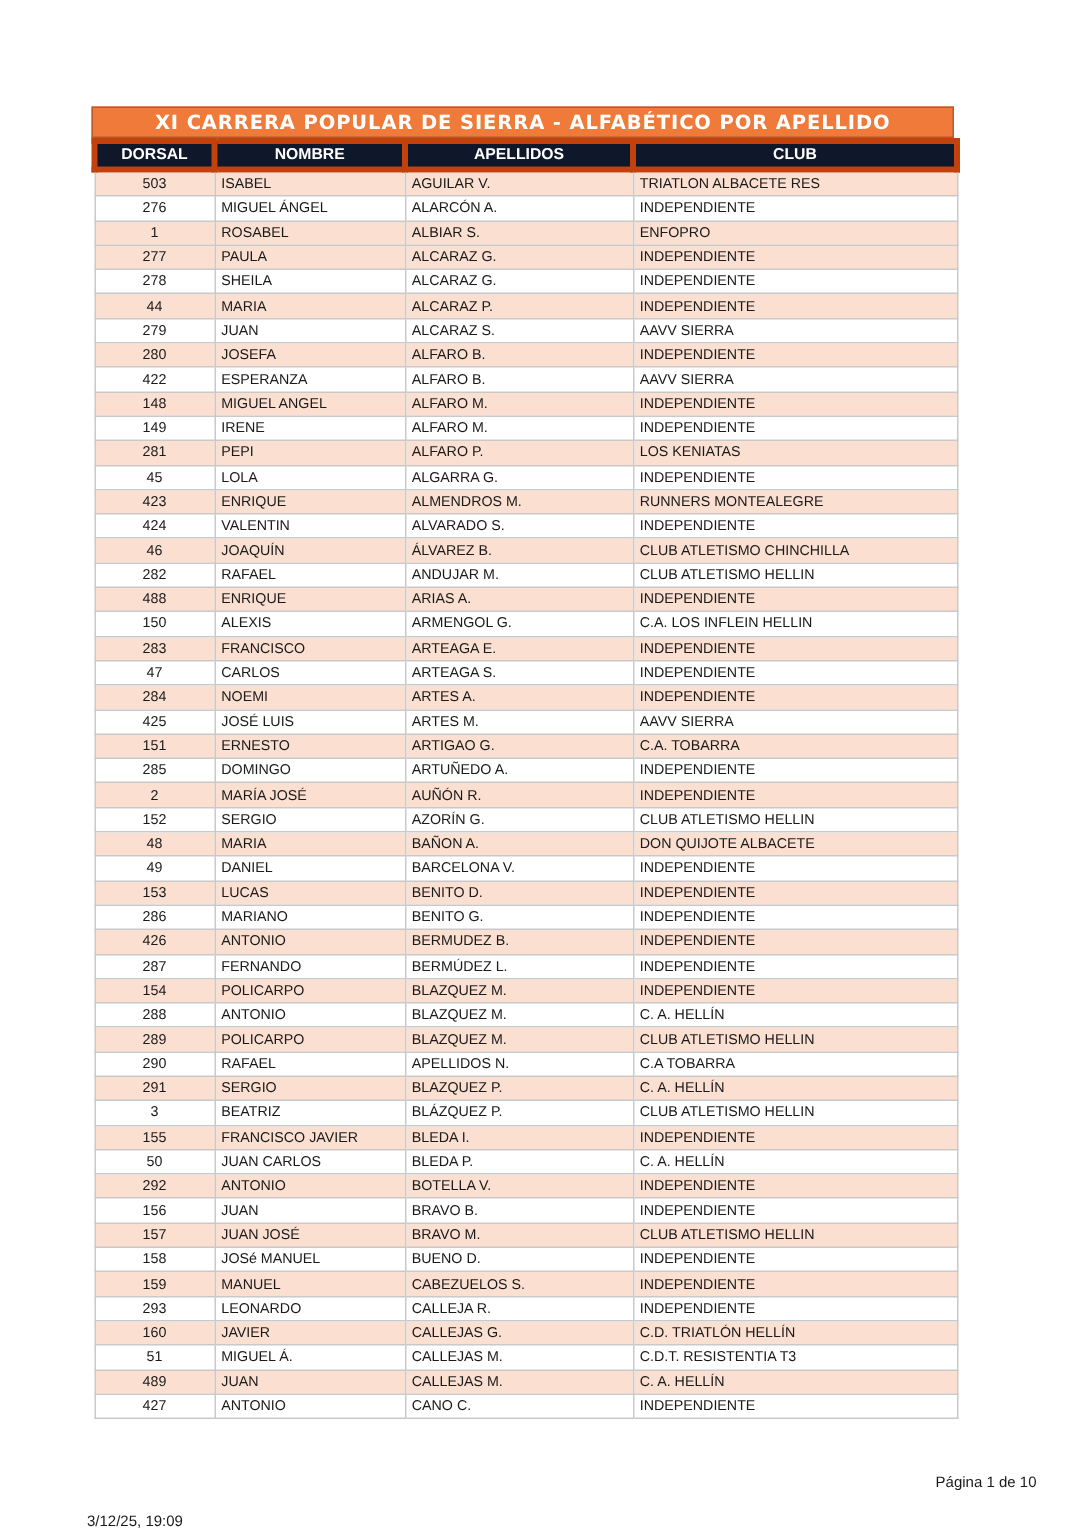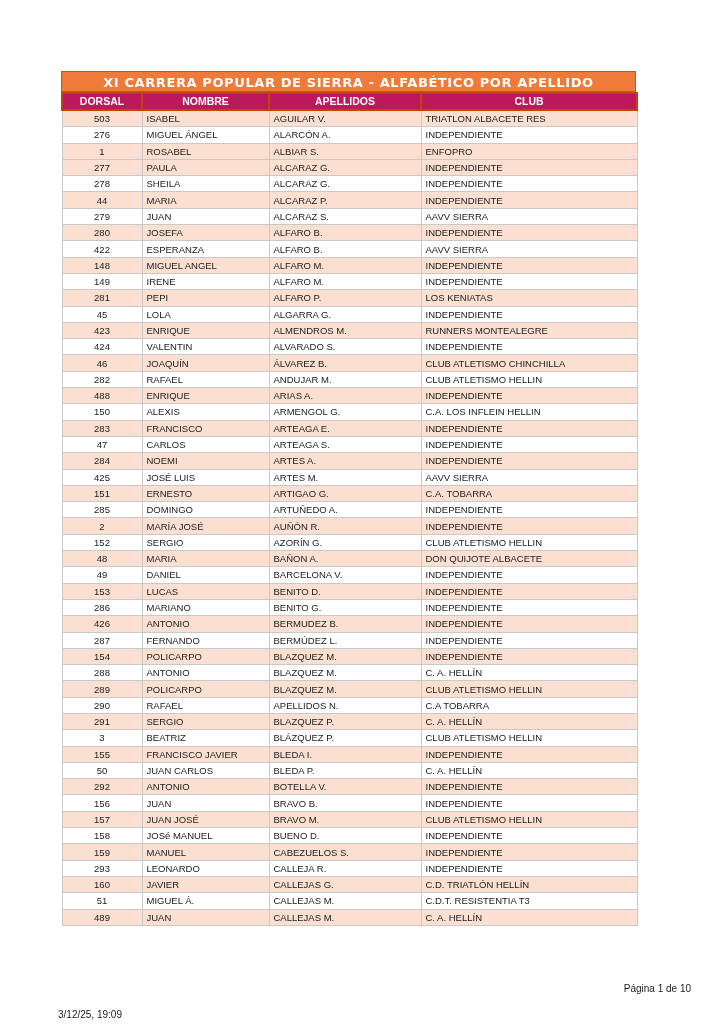--- a/index.html
+++ b/index.html
@@ -1,20 +1,20 @@
 <!DOCTYPE html>
 <html><head>
 <meta charset="utf-8">
 <style>
   html,body{margin:0;padding:0;background:#fff;}
   body{width:725px;height:1024px;position:relative;font-family:"Liberation Sans","DejaVu Sans",sans-serif;color:#1a1a1a;}
   .table-wrap{position:absolute;left:61px;top:71px;width:575px;}
   .title{height:21px;background:#ef7a3a;border:1px solid #b85a28;color:#fff;font-weight:bold;font-size:13px;text-align:center;line-height:21px;letter-spacing:0.6px;font-family:"DejaVu Sans",sans-serif;box-sizing:border-box;}
   table{border-collapse:collapse;width:575px;table-layout:fixed;}
-  th{background:#be185d;color:#fff;font-size:10.5px;font-weight:bold;height:15px;padding:0;border:2px solid #c2410c;text-align:center;line-height:15px;}
+  th{background:#0f172a;color:#fff;font-size:10.5px;font-weight:bold;height:15px;padding:0;border:4px solid #c2410c;text-align:center;line-height:15px;}
   td{font-size:9.5px;height:15.3px;padding:0 0 0 4px;border:1px solid #c9c9c9;line-height:15px;white-space:nowrap;overflow:hidden;}
   td.dorsal{text-align:center;padding:0;}
   tr.odd td{background:#fbe0d2;}
   tr.even td{background:#ffffff;}
   .footer-left{position:absolute;left:58px;top:983px;font-size:10px;margin-top:26px;}
   .footer-right{position:absolute;right:34px;top:983px;font-size:10px;}
 </style>
 </head>
 <body>
 
@@ -329,18 +329,24 @@
           <td>MIGUEL Á.</td>
           <td>CALLEJAS M.</td>
           <td>C.D.T. RESISTENTIA T3</td>
         </tr>
         <tr class="odd">
           <td class="dorsal">489</td>
           <td>JUAN</td>
           <td>CALLEJAS M.</td>
           <td>C. A. HELLÍN</td>
         </tr>
+        <tr class="even">
+          <td class="dorsal">427</td>
+          <td>ANTONIO</td>
+          <td>CANO C.</td>
+          <td>INDEPENDIENTE</td>
+        </tr>
       </tbody>
   </table>
 </div>
 
 <div class="footer-left">3/12/25, 19:09</div>
 <div class="footer-right">Página 1 de 10</div>
 
 </body></html>

